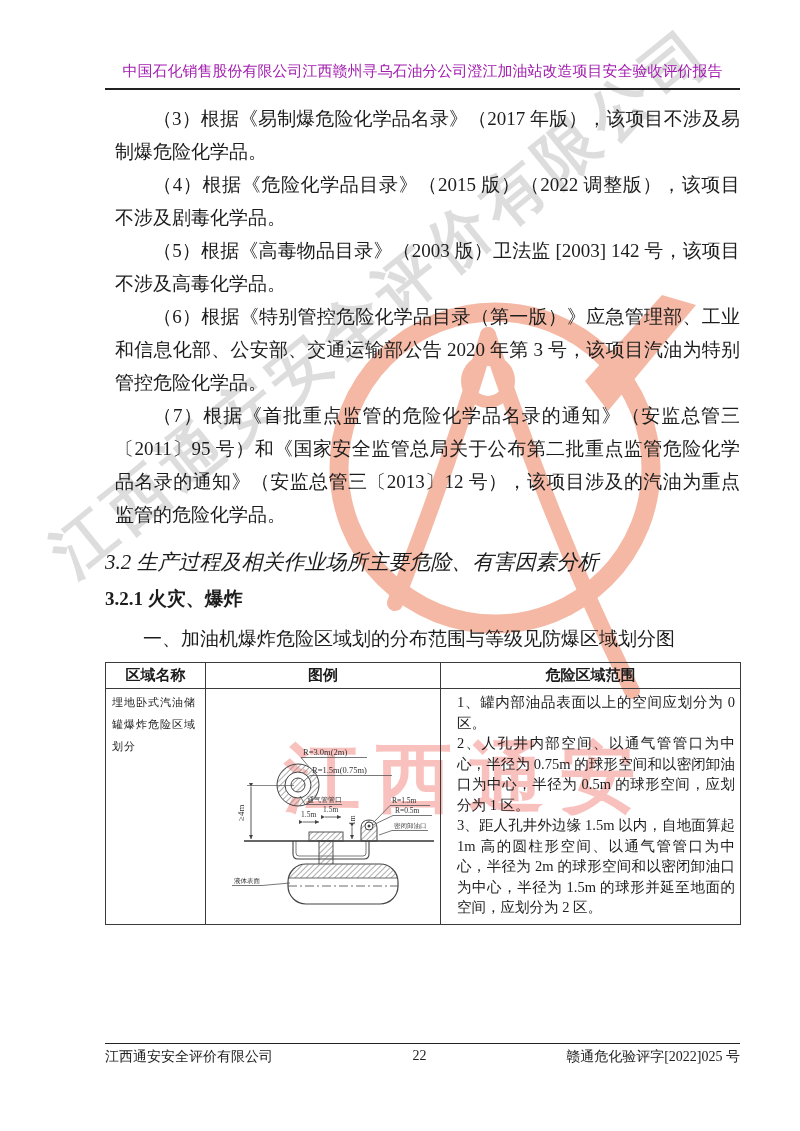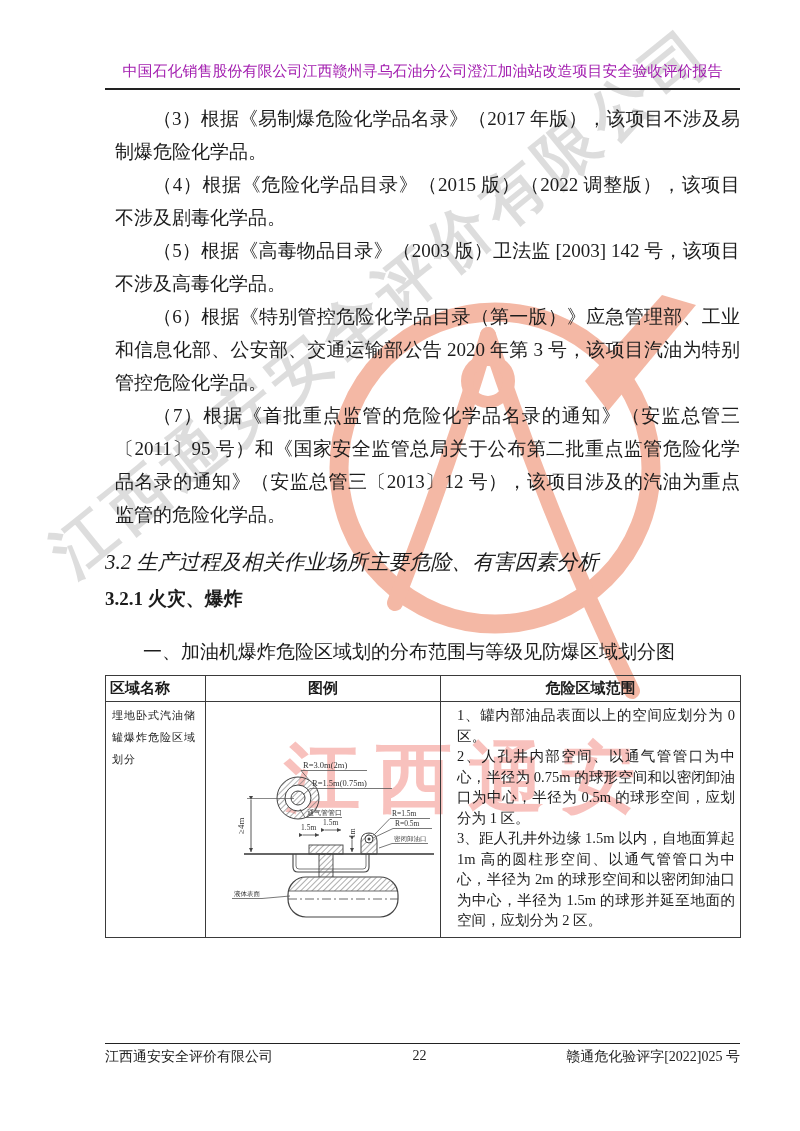--- a/index.html
+++ b/index.html
@@ -32,25 +32,25 @@
   
   .content { position:relative; z-index:1; margin:0 60px 0 105px; }
   .hdr {
     margin-top:62px; text-align:center; font-size:15px; color:#a21caf;
     padding-bottom:7px; border-bottom:2px solid #222;
   }
   .para { font-size:19px; line-height:33px; text-indent:2em; text-align:justify;margin-left:10px; }
   .paras { margin-top:12px; }
   .h2 { margin-top:13px; font-size:21px; line-height:36px; font-weight:normal; font-style:italic; }
   .h3 { margin-top:2px;  font-size:19px; line-height:33px; font-weight:bold; }
-  .intro { margin-top:21px; font-size:19px; line-height:32px; text-indent:2em; }
+  .intro { margin-top:8px; font-size:19px; line-height:32px; text-indent:2em; }
   
   table.zones { margin-top:7px; width:635px; border-collapse:collapse; table-layout:fixed; }
   table.zones th, table.zones td { border:1.5px solid #3a3a3a; vertical-align:top; }
-  table.zones th { font-size:15px; font-weight:bold; padding:3px 4px; height:26px; }
+  table.zones th { font-size:15px; font-weight:bold; padding:3px 4px; height:26px;text-align:center; }
   th.c1 { width:100px; text-align:left; }
   th.c2 { width:235px; text-align:center; }
   th.c3 { width:300px; text-align:center; }
   td.zone-name { font-size:11px; line-height:22px; padding:2px 6px; vertical-align:middle; letter-spacing:1px; }
   td.legend { padding:0; }
   td.range { padding:3px 5px 6px 16px; }
   .range-item { font-size:14.5px; line-height:20.5px; text-align:justify; }
   
   .footer {
     position:absolute; z-index:1; left:105px; right:60px; top:1043px;

